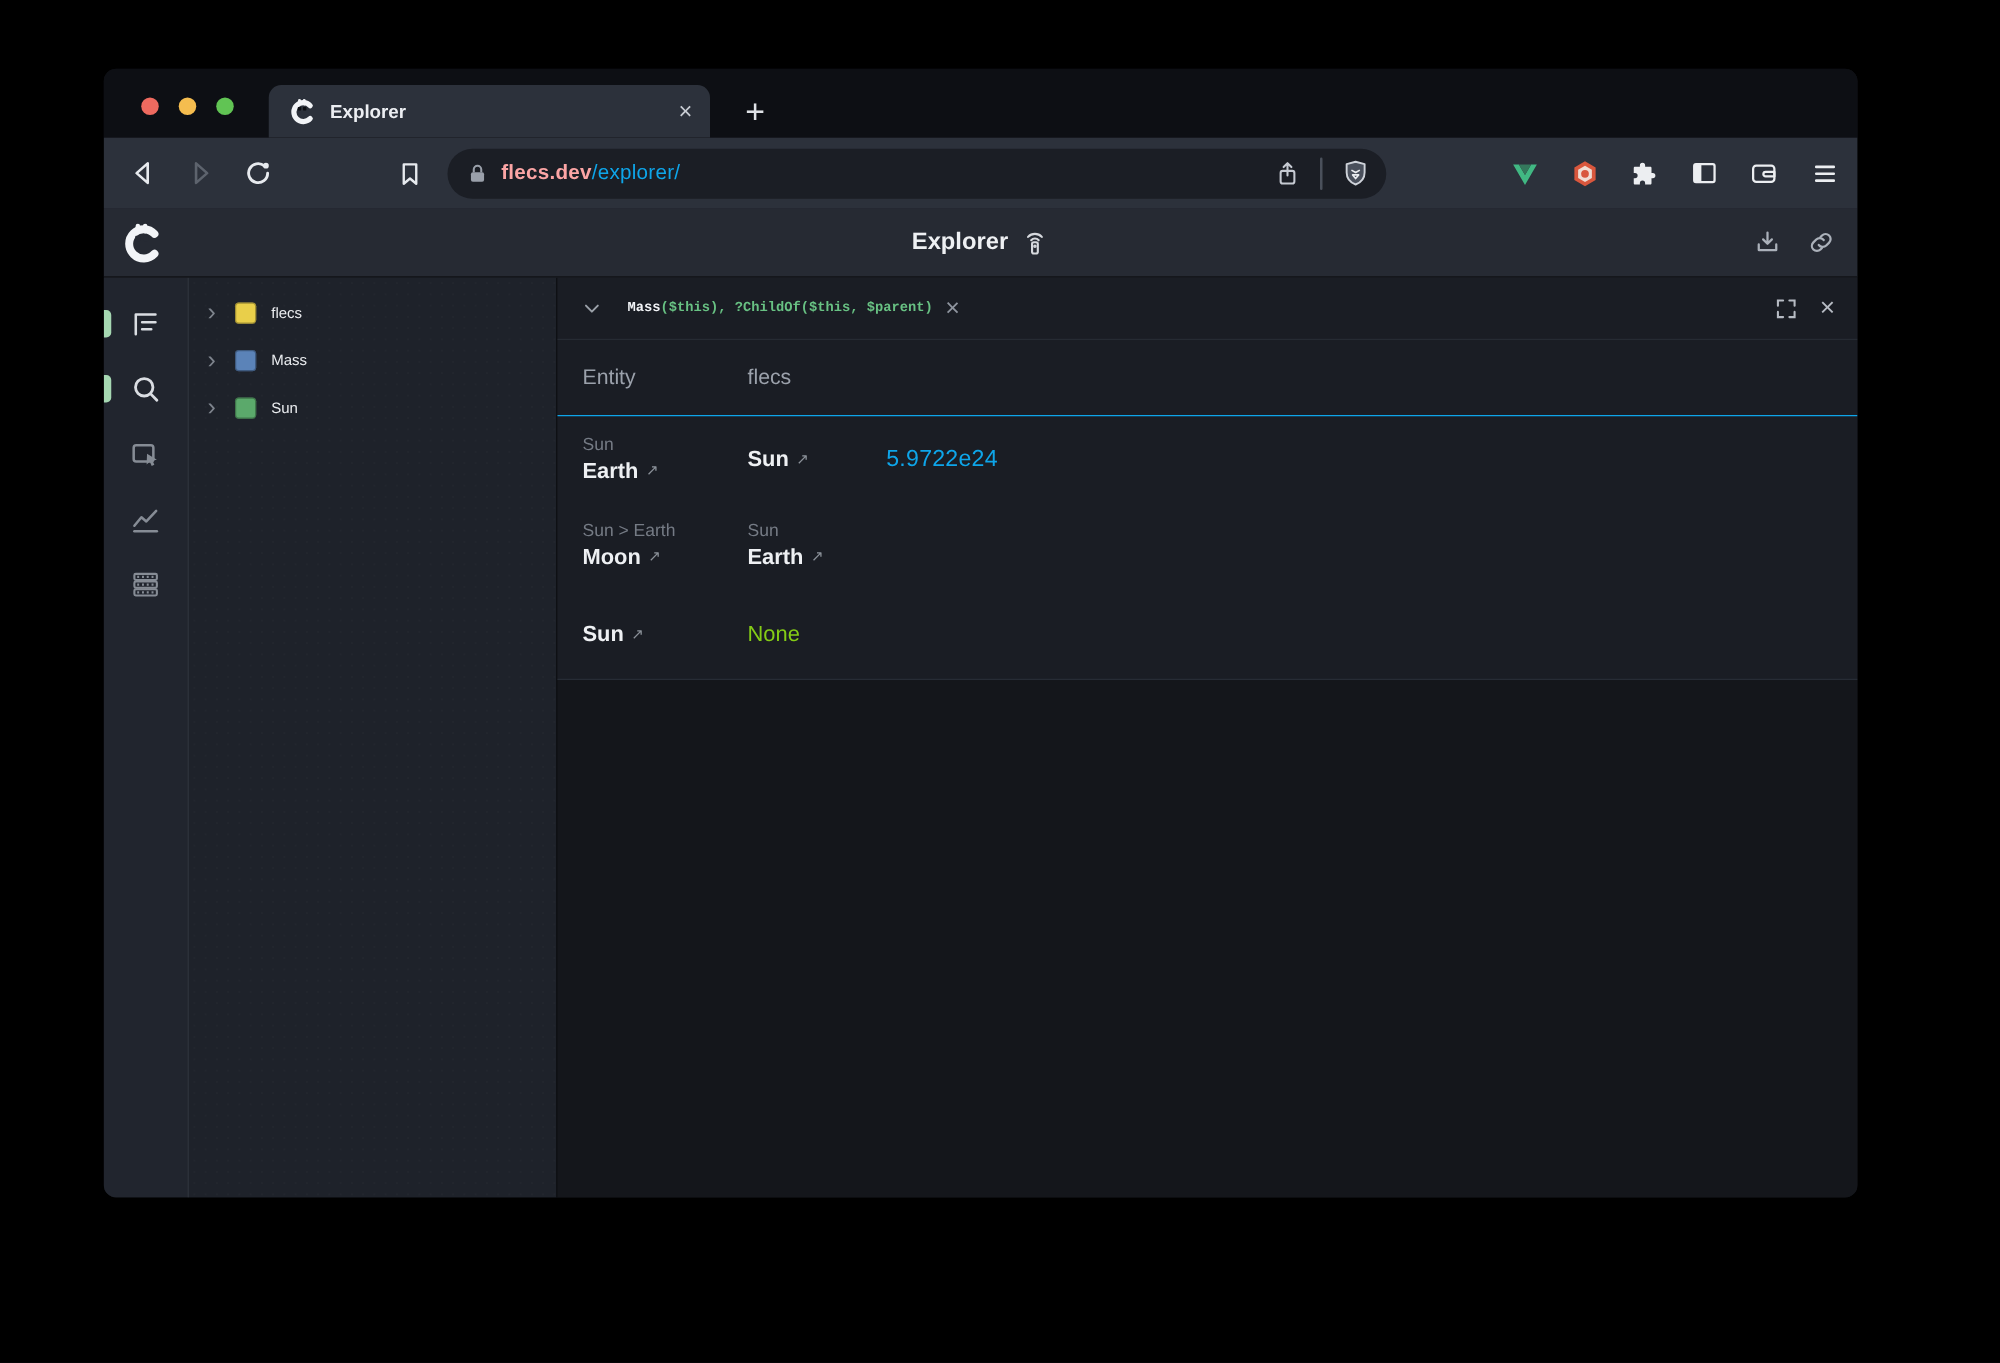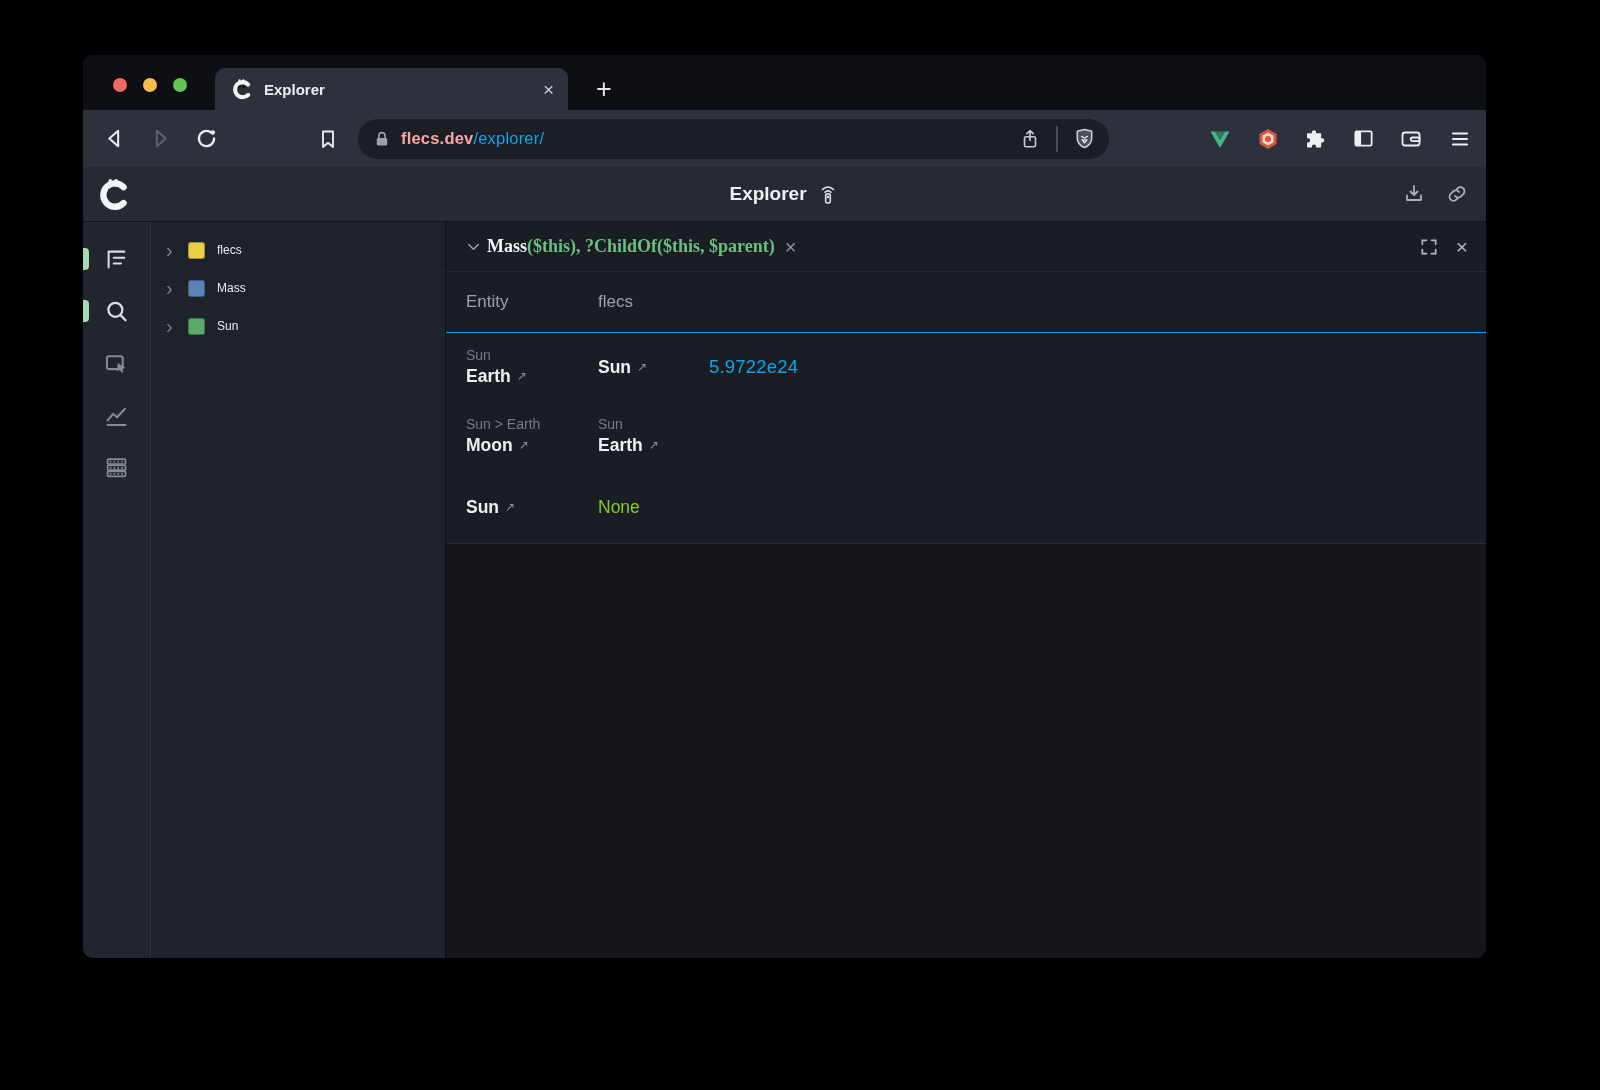--- a/index.html
+++ b/index.html
@@ -72,21 +72,21 @@
   .tree-chevron { color:#7e848d; font-size:20px; line-height:1; width:14px; }
   .tree-square { width:17px; height:17px; border-radius:3px; margin-left:8px;
     box-shadow:inset 0 0 0 1px rgba(0,0,0,.30); }
   .tree-label { margin-left:12px; font-size:12px; color:#eaecef; font-weight:400; }
 
   .querypanel { flex:1; background:#14161b; border-left:1px solid #0d0f13;
     display:flex; flex-direction:column; min-width:0; }
   .querycard { background:#1a1d24; border-bottom:1px solid #272c35; }
   .qheader { height:50px; display:flex; align-items:center; padding:0 18px;
     border-bottom:1px solid #262b33; }
-  .qexpr { margin-left:4px; font-family:Liberation Serif, serif; font-size:18px; white-space:nowrap; }
+  .qexpr { margin-left:19px; font-family:Liberation Mono, monospace; font-size:11px; white-space:nowrap; }
   .qterm { color:#f2f4f7; font-weight:700; }
   .qargs { color:#68c183; font-weight:600; }
   .qremove { margin-left:10px; font-size:20px; color:#8e949e; line-height:1; }
   .qheader-right { margin-left:auto; display:flex; align-items:center; gap:17px; }
   .qclose { font-size:21px; color:#b6bbc3; line-height:1; }
 
   .qtable { }
   .qrow, .qhead-row { display:grid; grid-template-columns:132px 111px auto; padding-left:20px; align-items:center; }
   .qhead-row { height:61px; border-bottom:1px solid #0ea5e9; }
   .qcol { font-size:17px; color:#9ba1ab; font-weight:400; }

